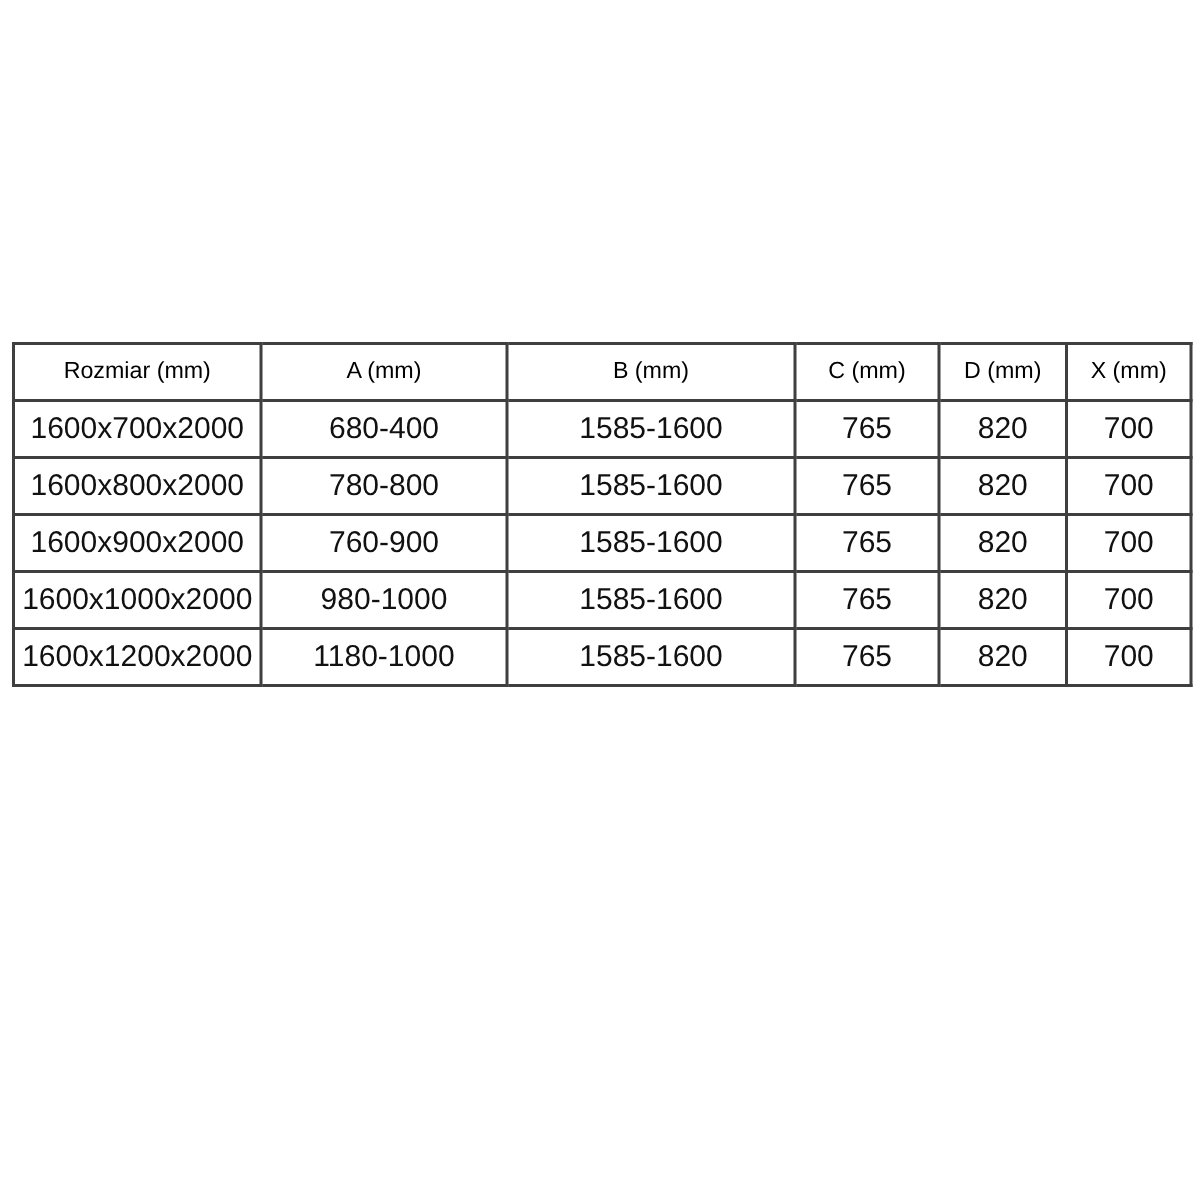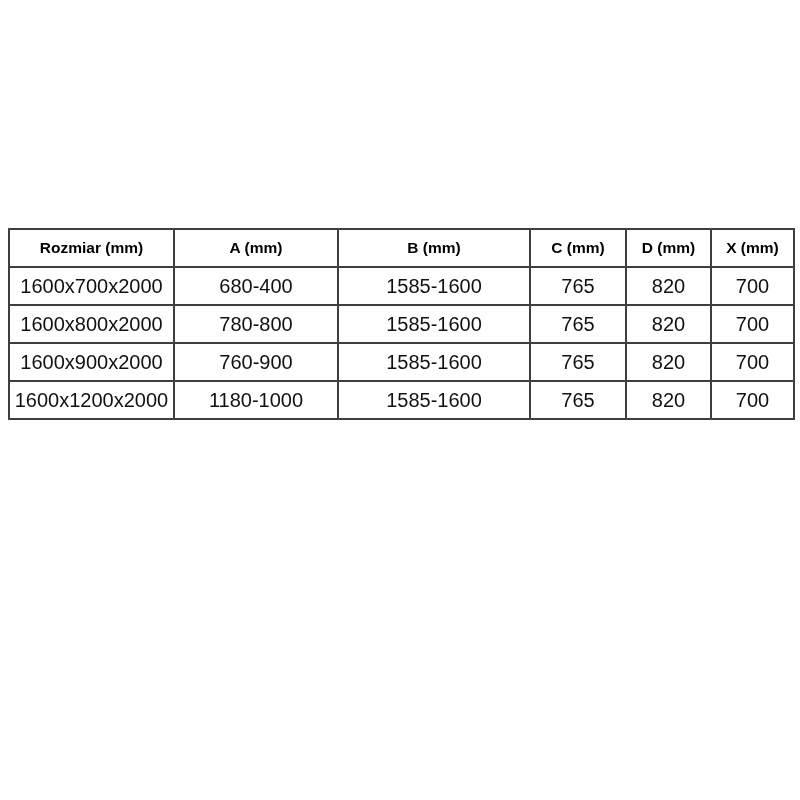--- a/index.html
+++ b/index.html
@@ -29,21 +29,21 @@
     height: 36px;
     padding: 0 2px;
     text-align: center;
     vertical-align: middle;
     font-size: 20px;
     color: #111111;
     white-space: nowrap;
     overflow: hidden;
   }
   .spec-table th {
-    font-weight: bold;
+    font-weight: normal;
     font-size: 15.5px;
     color: #000000;
   }
   .col-rozmiar { width: 165px; }
   .col-a { width: 164px; }
   .col-b { width: 192px; }
   .col-c { width: 96px; }
   .col-d { width: 85px; }
   .col-x { width: 83px; }
 </style>
@@ -89,20 +89,28 @@
       </tr>
       <tr>
         <td>1600x900x2000</td>
         <td>760-900</td>
         <td>1585-1600</td>
         <td>765</td>
         <td>820</td>
         <td>700</td>
       </tr>
       <tr>
+        <td>1600x1000x2000</td>
+        <td>980-1000</td>
+        <td>1585-1600</td>
+        <td>765</td>
+        <td>820</td>
+        <td>700</td>
+      </tr>
+      <tr>
         <td>1600x1200x2000</td>
         <td>1180-1000</td>
         <td>1585-1600</td>
         <td>765</td>
         <td>820</td>
         <td>700</td>
       </tr>
     </tbody>
   </table>
 </div>

